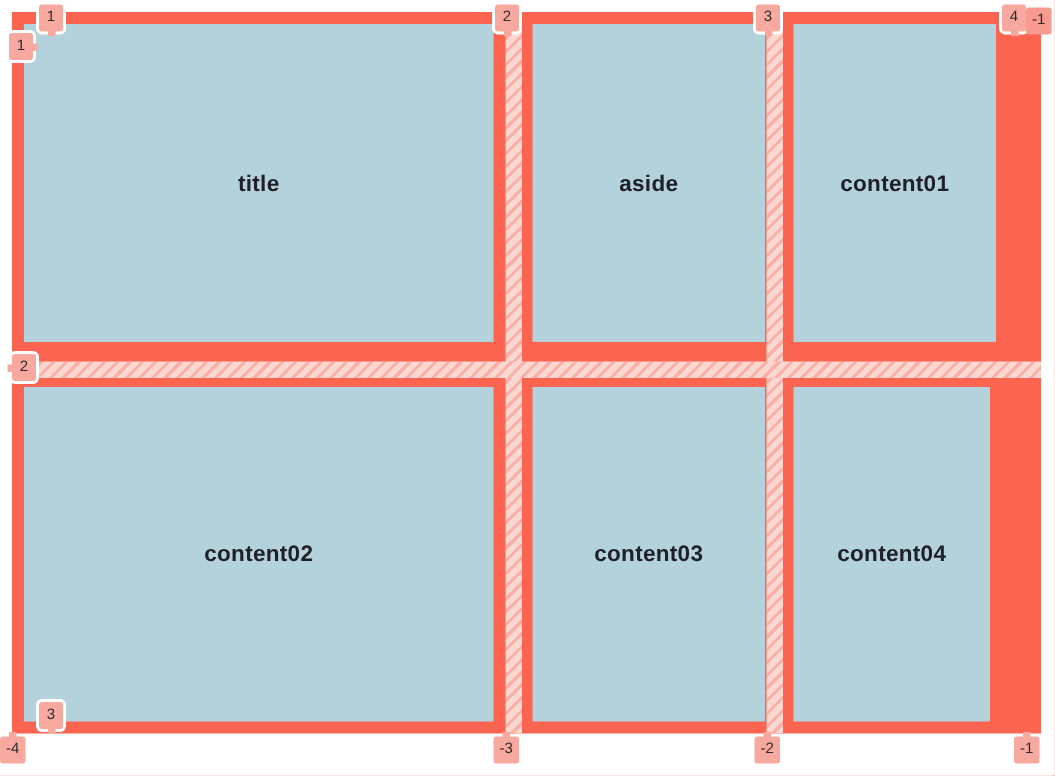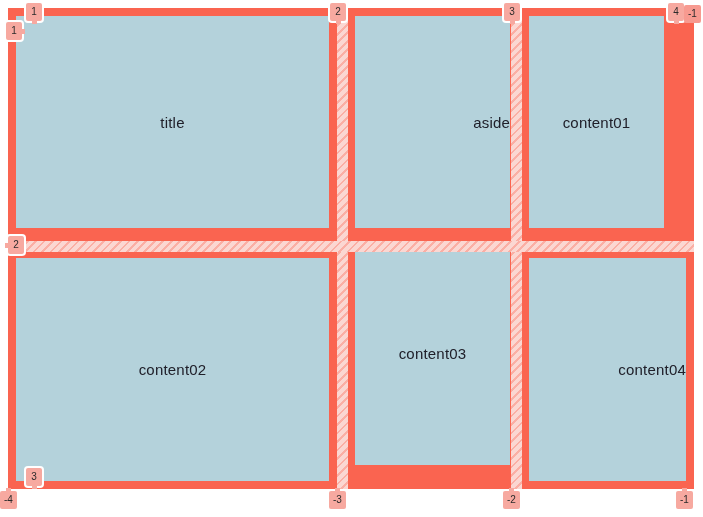--- a/index.html
+++ b/index.html
@@ -30,20 +30,21 @@
     overflow: hidden;
   }
 
   
   .grid-cell {
     position: absolute;
     background: #b4d2db;
     display: flex;
     align-items: center;
     justify-content: center;
+    font-weight: bold;
   }
   .grid-cell .cell-label {
     font-family: "Liberation Sans", sans-serif;
     font-size: 15px;
     color: #20202a;
     letter-spacing: 0.2px;
     white-space: nowrap;
     user-select: none;
   }
 
@@ -98,37 +99,37 @@
 <body>
 
 <div id="stage">
 
   <div id="grid-container">
 
     <div class="grid-cell" style="left:8px; top:8px; width:313px; height:212px;">
       <span class="cell-label">title</span>
     </div>
 
-    <div class="grid-cell" style="left:347px; top:8px; width:155px; height:212px;justify-content:flex-end;">
+    <div class="grid-cell" style="left:347px; top:8px; width:155px; height:212px;">
       <span class="cell-label">aside</span>
     </div>
 
     <div class="grid-cell" style="left:521px; top:8px; width:135px; height:212px;">
       <span class="cell-label">content01</span>
     </div>
 
     <div class="grid-cell" style="left:8px; top:250px; width:313px; height:223px;text-align:right;">
       <span class="cell-label">content02</span>
     </div>
 
-    <div class="grid-cell" style="left:347px; top:234px; width:155px; height:223px;">
+    <div class="grid-cell" style="left:347px; top:250px; width:155px; height:223px;">
       <span class="cell-label">content03</span>
     </div>
 
-    <div class="grid-cell" style="left:521px; top:250px; width:157px; height:223px;justify-content:flex-end;">
+    <div class="grid-cell" style="left:521px; top:250px; width:131px; height:223px;">
       <span class="cell-label">content04</span>
     </div>
 
     <div class="gap-strip col" style="left:329px; top:0px; height:481px;"></div>
     <div class="gap-strip col" style="left:503px; top:0px; height:481px;"></div>
 
     <div class="gap-strip row" style="left:0px; top:233px; width:686px;"></div>
   </div>
 
   <div class="line-badge ringed nub-bottom" style="left:26px; top:3px;">1</div>

